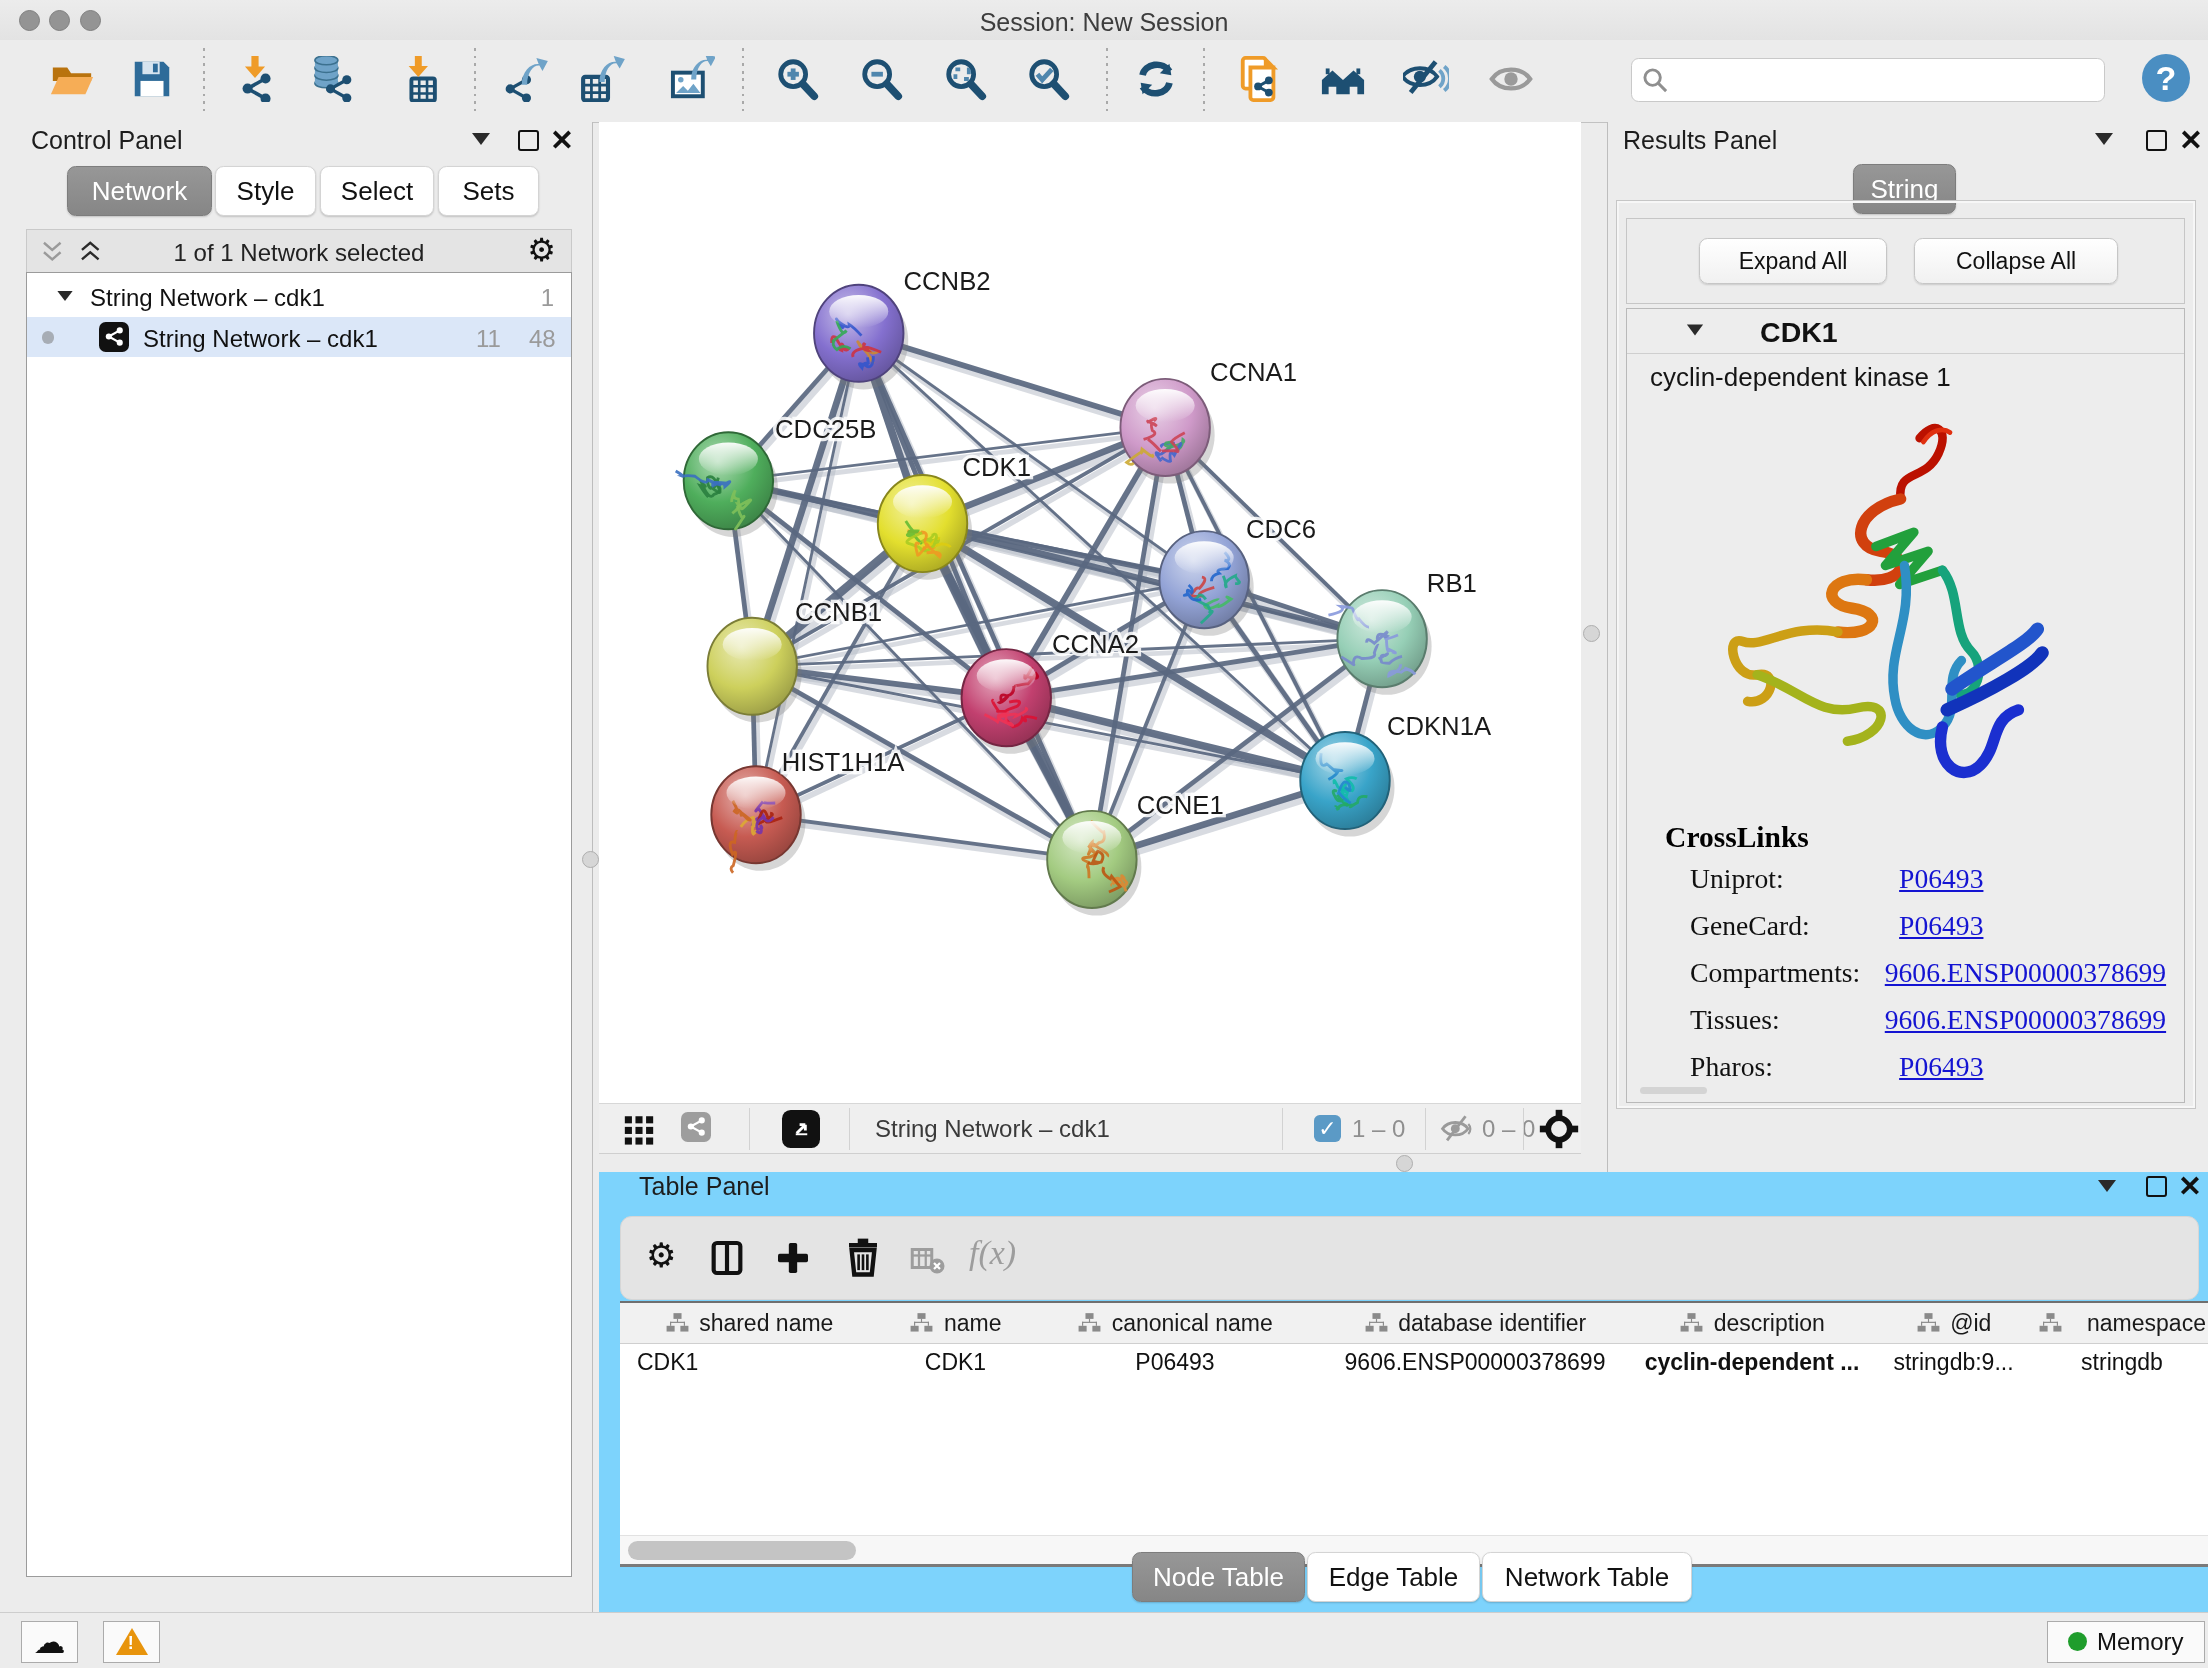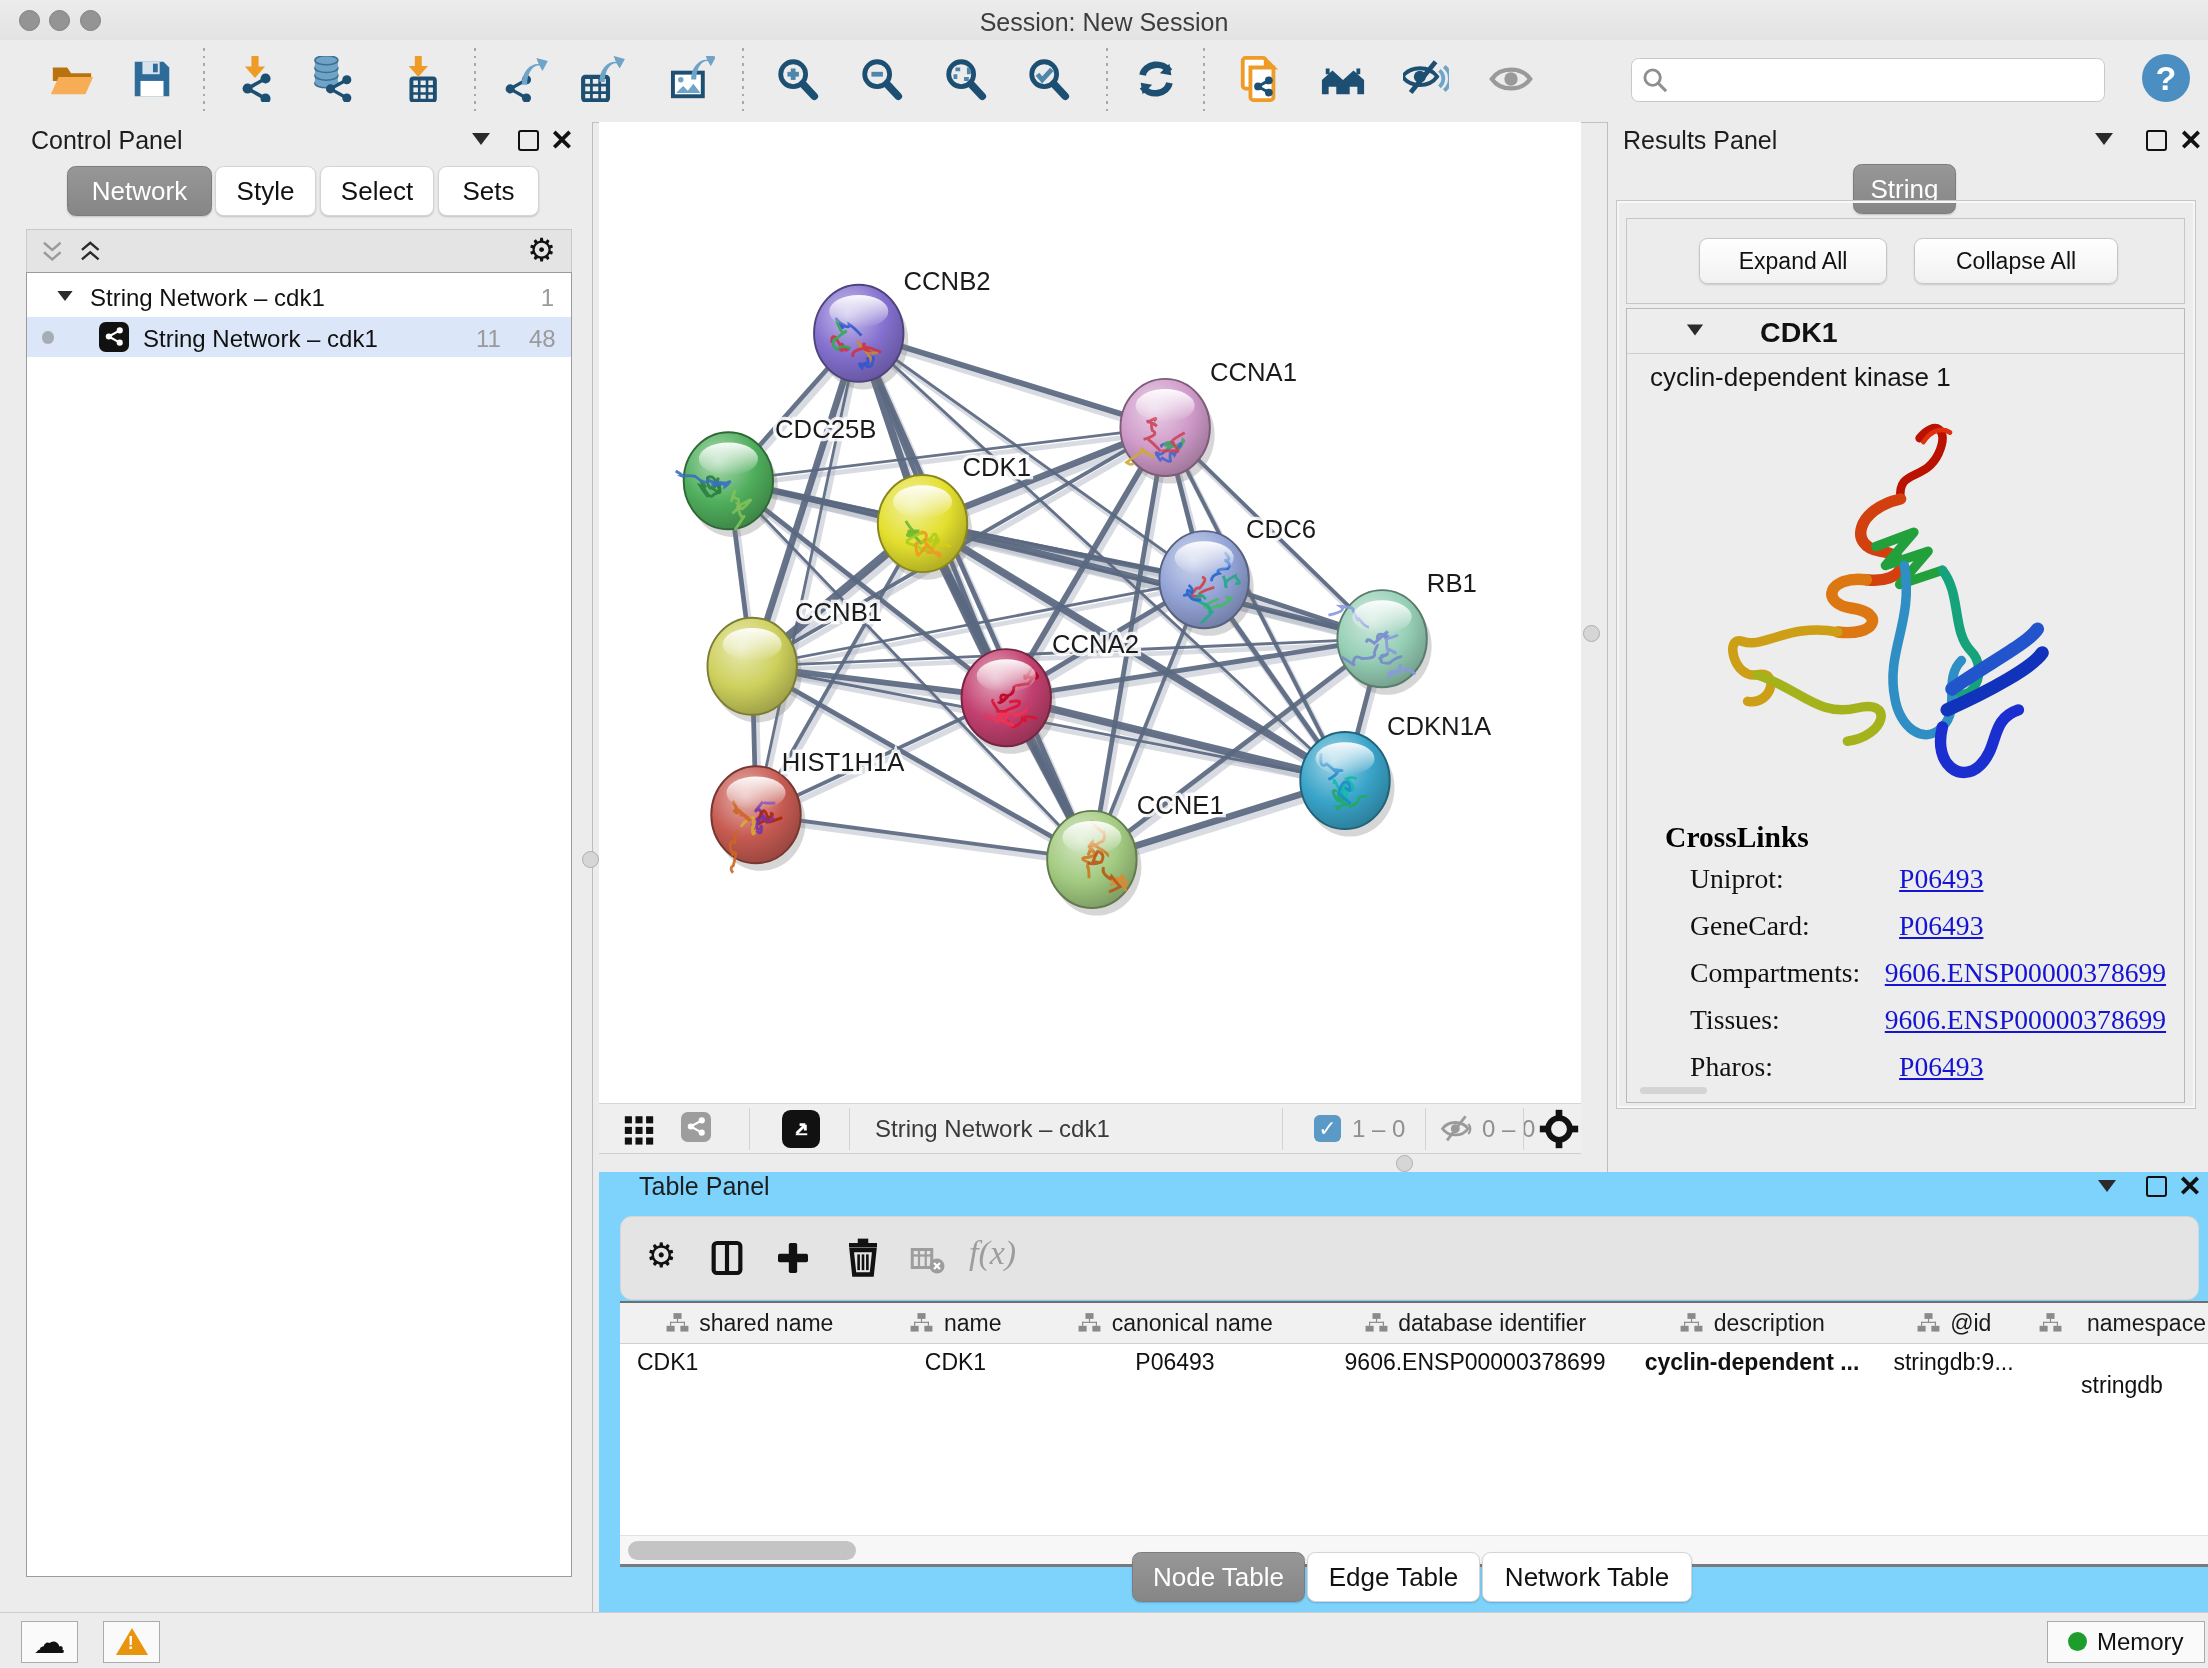--- a/index.html
+++ b/index.html
@@ -347,20 +347,21 @@
           <path d="M10,8 L24,20 38,8"></path>
           <path d="M10,24 L24,36 38,24"></path>
         </g>
       </svg>
     <svg class="abs" style="left:49px;top:7.6px" width="28.5" height="28.5" viewBox="0 0 48 48">
         <g class="chev dark">
           <path d="M10,20 L24,8 38,20"></path>
           <path d="M10,36 L24,24 38,36"></path>
         </g>
       </svg>
+    <div id="cp-selstatus" class="abs" style="left:0;right:0;top:8.6px;text-align:center">1 of 1 Network selected</div>
     <div class="abs gear-glyph small" style="right:15px;top:2.9px">⚙</div>
   </div>
   <div id="cp-tree" class="abs">
     <div class="tree-row" style="top:3.8px">
       <div class="abs tri-down" style="left:28.5px;top:13.3px;transform:scale(0.85)"></div>
       <div class="abs tree-label" style="left:63px;top:7.6px">String Network – cdk1</div>
       <div class="abs tree-num" style="right:17px;top:7.6px">1</div>
     </div>
     <div class="tree-row sel" style="top:44px">
       <div class="abs" style="left:15px;top:14.3px;width:12.4px;height:12.4px;border-radius:50%;background:#a7adb5"></div>
@@ -805,21 +806,21 @@
         </svg>
         <span>@id</span>
       </div>
       <div class="td-cell" style="left: 1251px; width: 165px; justify-content: center;">stringdb:9...</div>
       <div class="th-cell" style="left: 1416px; width: 172px; gap: 24px;">
         <svg width="25" height="23" viewBox="0 0 40 40">
           <use href="#sym-colicon"></use>
         </svg>
         <span>namespace</span>
       </div>
-      <div class="td-cell" style="left: 1416px; width: 172px; justify-content: center; margin-top: 23px;">stringdb</div>
+      <div class="td-cell" style="left: 1416px; width: 172px; justify-content: center;">stringdb</div>
     </div>
   <div id="tp-hscroll-track" class="abs">
     <div id="tp-hscroll-thumb" class="abs"></div>
   </div>
   <div id="tp-bottom-border" class="abs"></div>
   <div id="bottom-tabs" class="abs" style="left:0;top:380px;width:1609px;height:51px">
       <div class="tab sel" style="left: 533px; position: absolute; width: 171px;">Node Table</div>
       <div class="tab" style="left: 708px; position: absolute; width: 171px;">Edge Table</div>
       <div class="tab" style="left: 883px; position: absolute; width: 208px;">Network Table</div>
     </div>

